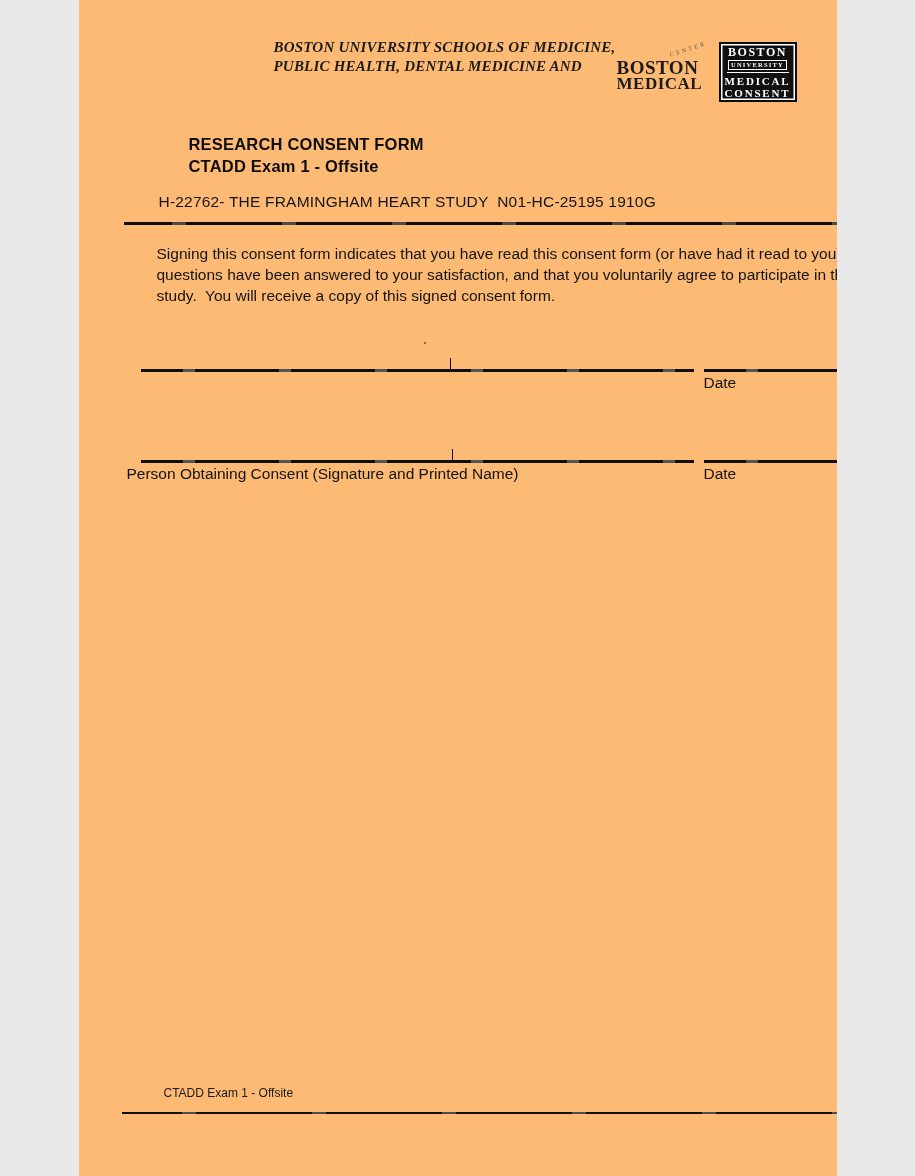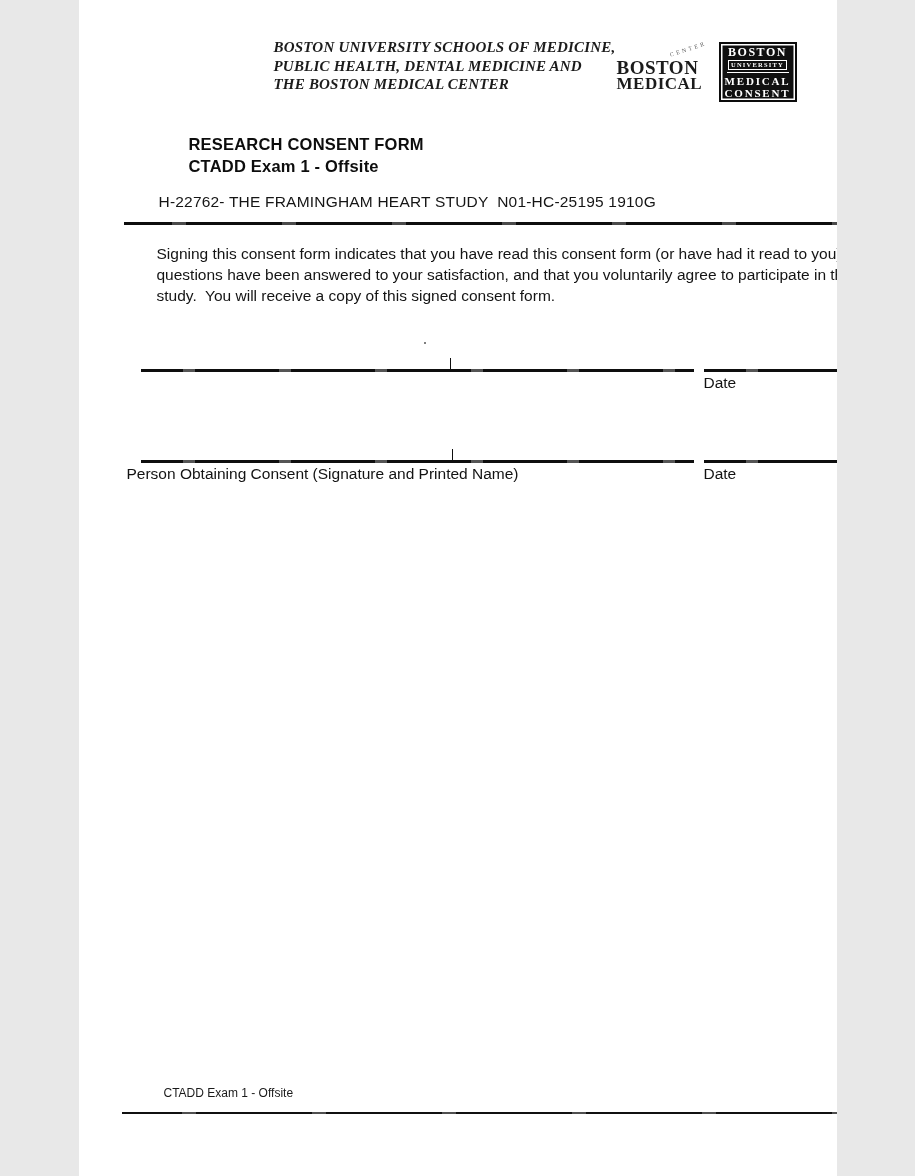--- a/index.html
+++ b/index.html
@@ -1,17 +1,17 @@
 <!DOCTYPE html>
 <html><head>
 <meta charset="utf-8">
 <style>
   html,body{margin:0;padding:0;background:#e8e8e8;}
   .page{
-    position:relative;width:758px;height:1176px;background:#ffffff;
+    position:relative;width:758px;height:1176px;background:#fdba74;
     font-family:"Liberation Sans",sans-serif;color:#111;overflow:hidden;
     margin:0 auto;
   }
   
   .org-header{
     position:absolute;left:195px;top:38px;width:380px;
     font-family:"Liberation Serif",serif;font-style:italic;font-weight:700;
     font-size:15px;line-height:18.5px;color:#1c1c1c;letter-spacing:.2px;
   }
   .bmc-logo{
@@ -74,21 +74,20 @@
   .page-number{position:absolute;left:828px;top:1123px;font-size:13px;color:#222;}
 </style>
 </head>
 <body>
 
 <div class="page">
 
   <div class="org-header">
     <div>BOSTON UNIVERSITY SCHOOLS OF MEDICINE,</div>
     <div>PUBLIC HEALTH, DENTAL MEDICINE AND</div>
-    <div>THE BOSTON MEDICAL CENTER</div>
   </div>
 
   <div class="bmc-logo">
     <div class="l1">BOSTON</div>
     <div class="l2">MEDICAL</div>
   </div>
   <div class="bmc-arc">CENTER</div>
 
   <div class="bumc-logo">
     <div class="b1">BOSTON</div>

